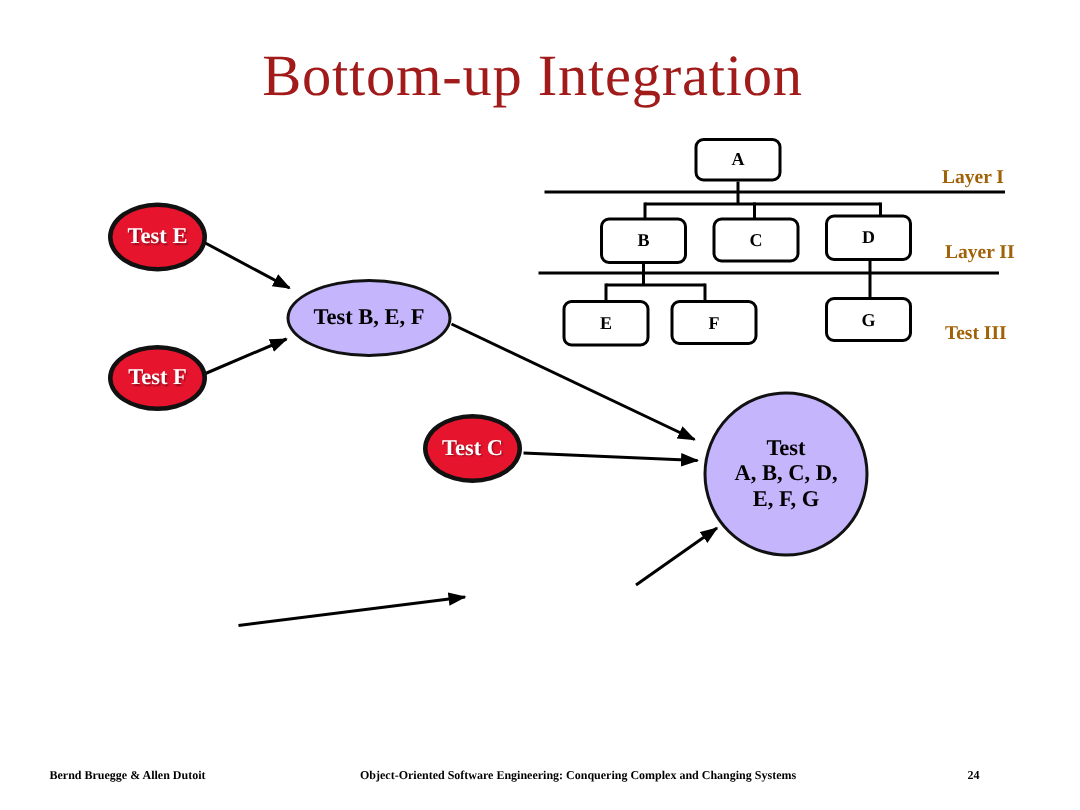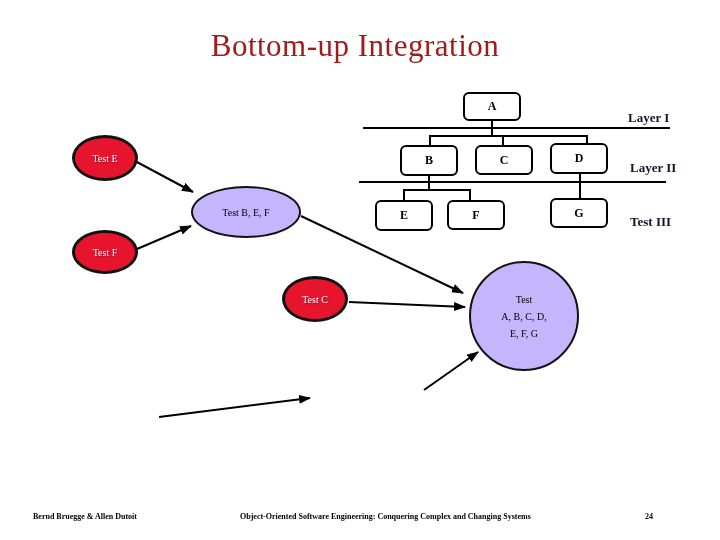--- a/index.html
+++ b/index.html
@@ -2,39 +2,39 @@
 <html style="--red: #E6142D; --title-color: #A21B1B;"><head>
 <meta charset="utf-8">
 <style>
   html,body { margin:0; padding:0; background:#fff; }
   .slide {
     position:relative; width:720px; height:540px; background:#ffffff;
     font-family:"Liberation Serif", serif; overflow:hidden;
   }
   .title {
     position:absolute; left:0; top:28px; width:710px; margin:0;
-    text-align:center; font-size:31px; font-weight:normal;
+    text-align:center; font-size:39px; font-weight:normal;
     color:var(--title-color,#A21B1B); letter-spacing:0.5px;
   }
   svg.lines { position:absolute; left:0; top:0; z-index:1; }
   .node-box {
     position:absolute; z-index:2; box-sizing:border-box;
     border:2px solid #000; border-radius:6px; background:#fff;
     display:flex; align-items:center; justify-content:center;
     font-weight:bold; font-size:12px; color:#000;
   }
   .layer-label {
-    position:absolute; z-index:2; font-weight:bold; font-size:13px; color:#0f172a;
+    position:absolute; z-index:2; font-weight:bold; font-size:13px; color:#a16207;
     white-space:nowrap;
   }
   .ell {
     position:absolute; z-index:2; box-sizing:border-box;
     border:2px solid #111; border-radius:50%;
     display:flex; align-items:center; justify-content:center;
-    font-weight:normal; font-size:10px; white-space:nowrap;
+    font-weight:bold; font-size:15px; white-space:nowrap;
   }
   .ell.red { background:var(--red,#E6142D); color:#fff; border-width:3px;
              text-shadow:1px 1px 1px rgba(0,0,0,0.35); }
   .ell.white { background:#c4b5fd; color:#000; }
   .circle-text { text-align:center; line-height:17px; white-space:nowrap; }
   .footer-item {
     position:absolute; z-index:2; font-size:8px; font-weight:bold; color:#000;
     white-space:nowrap;
   }
 </style>

